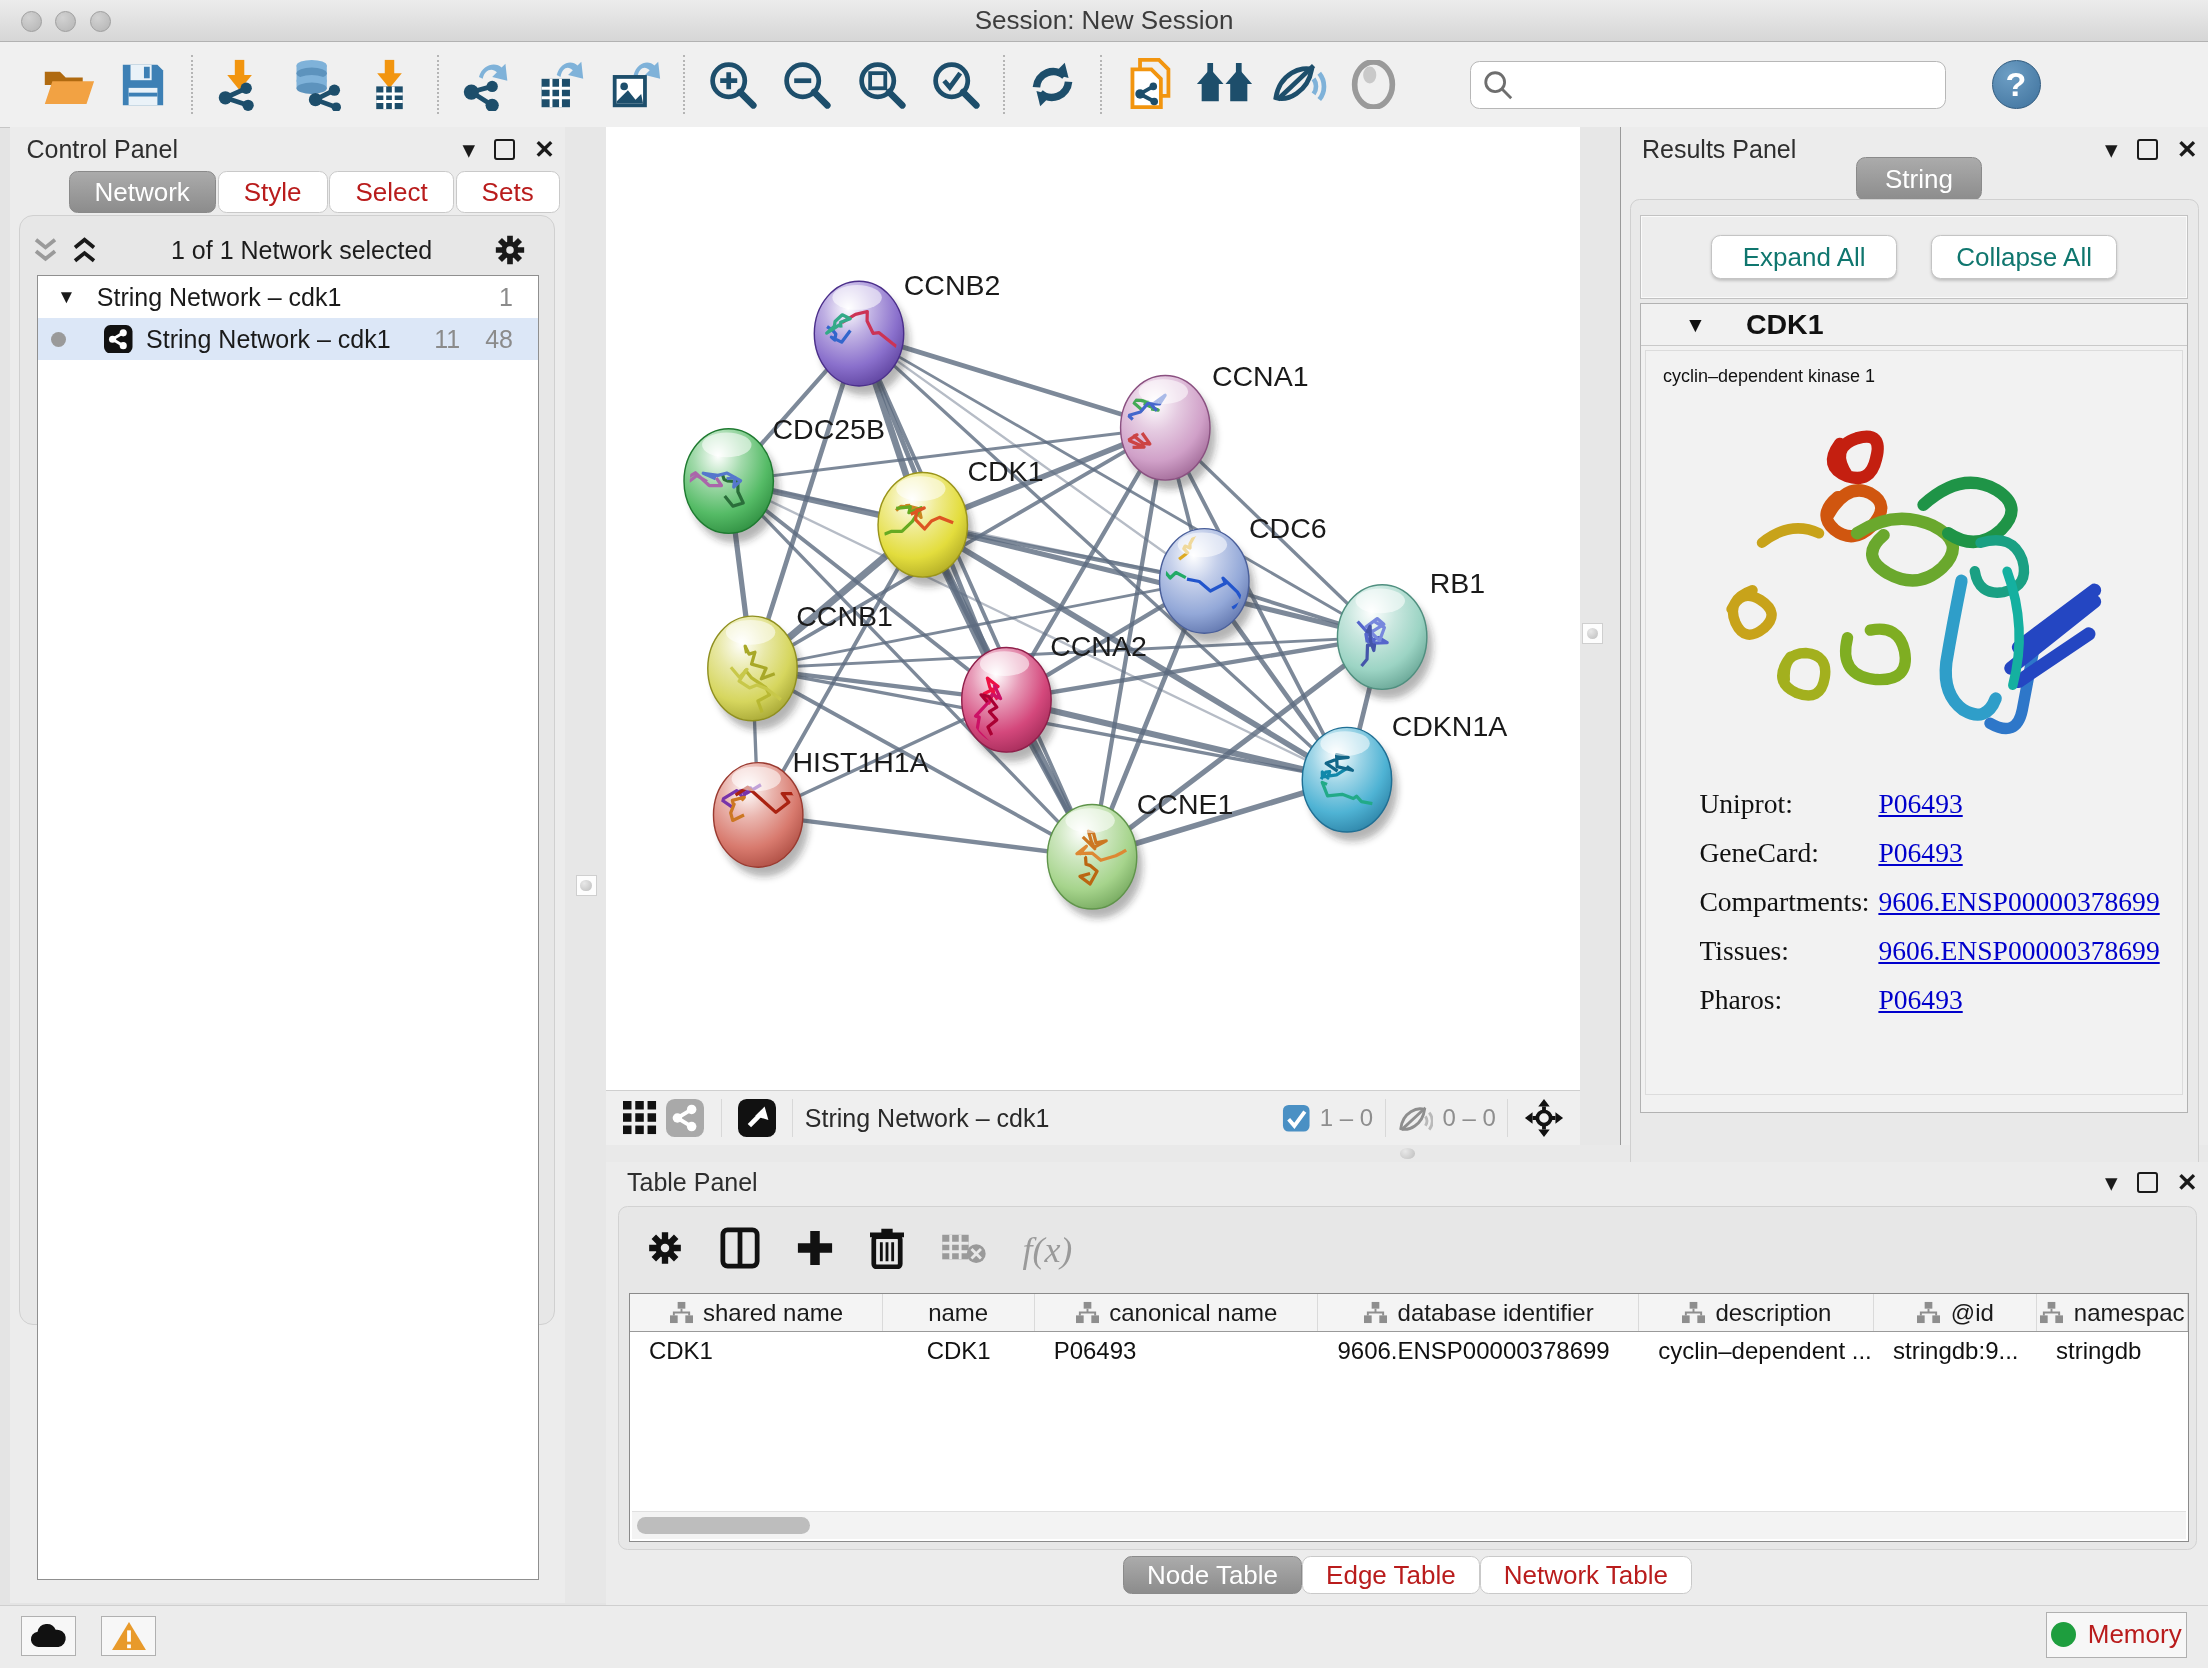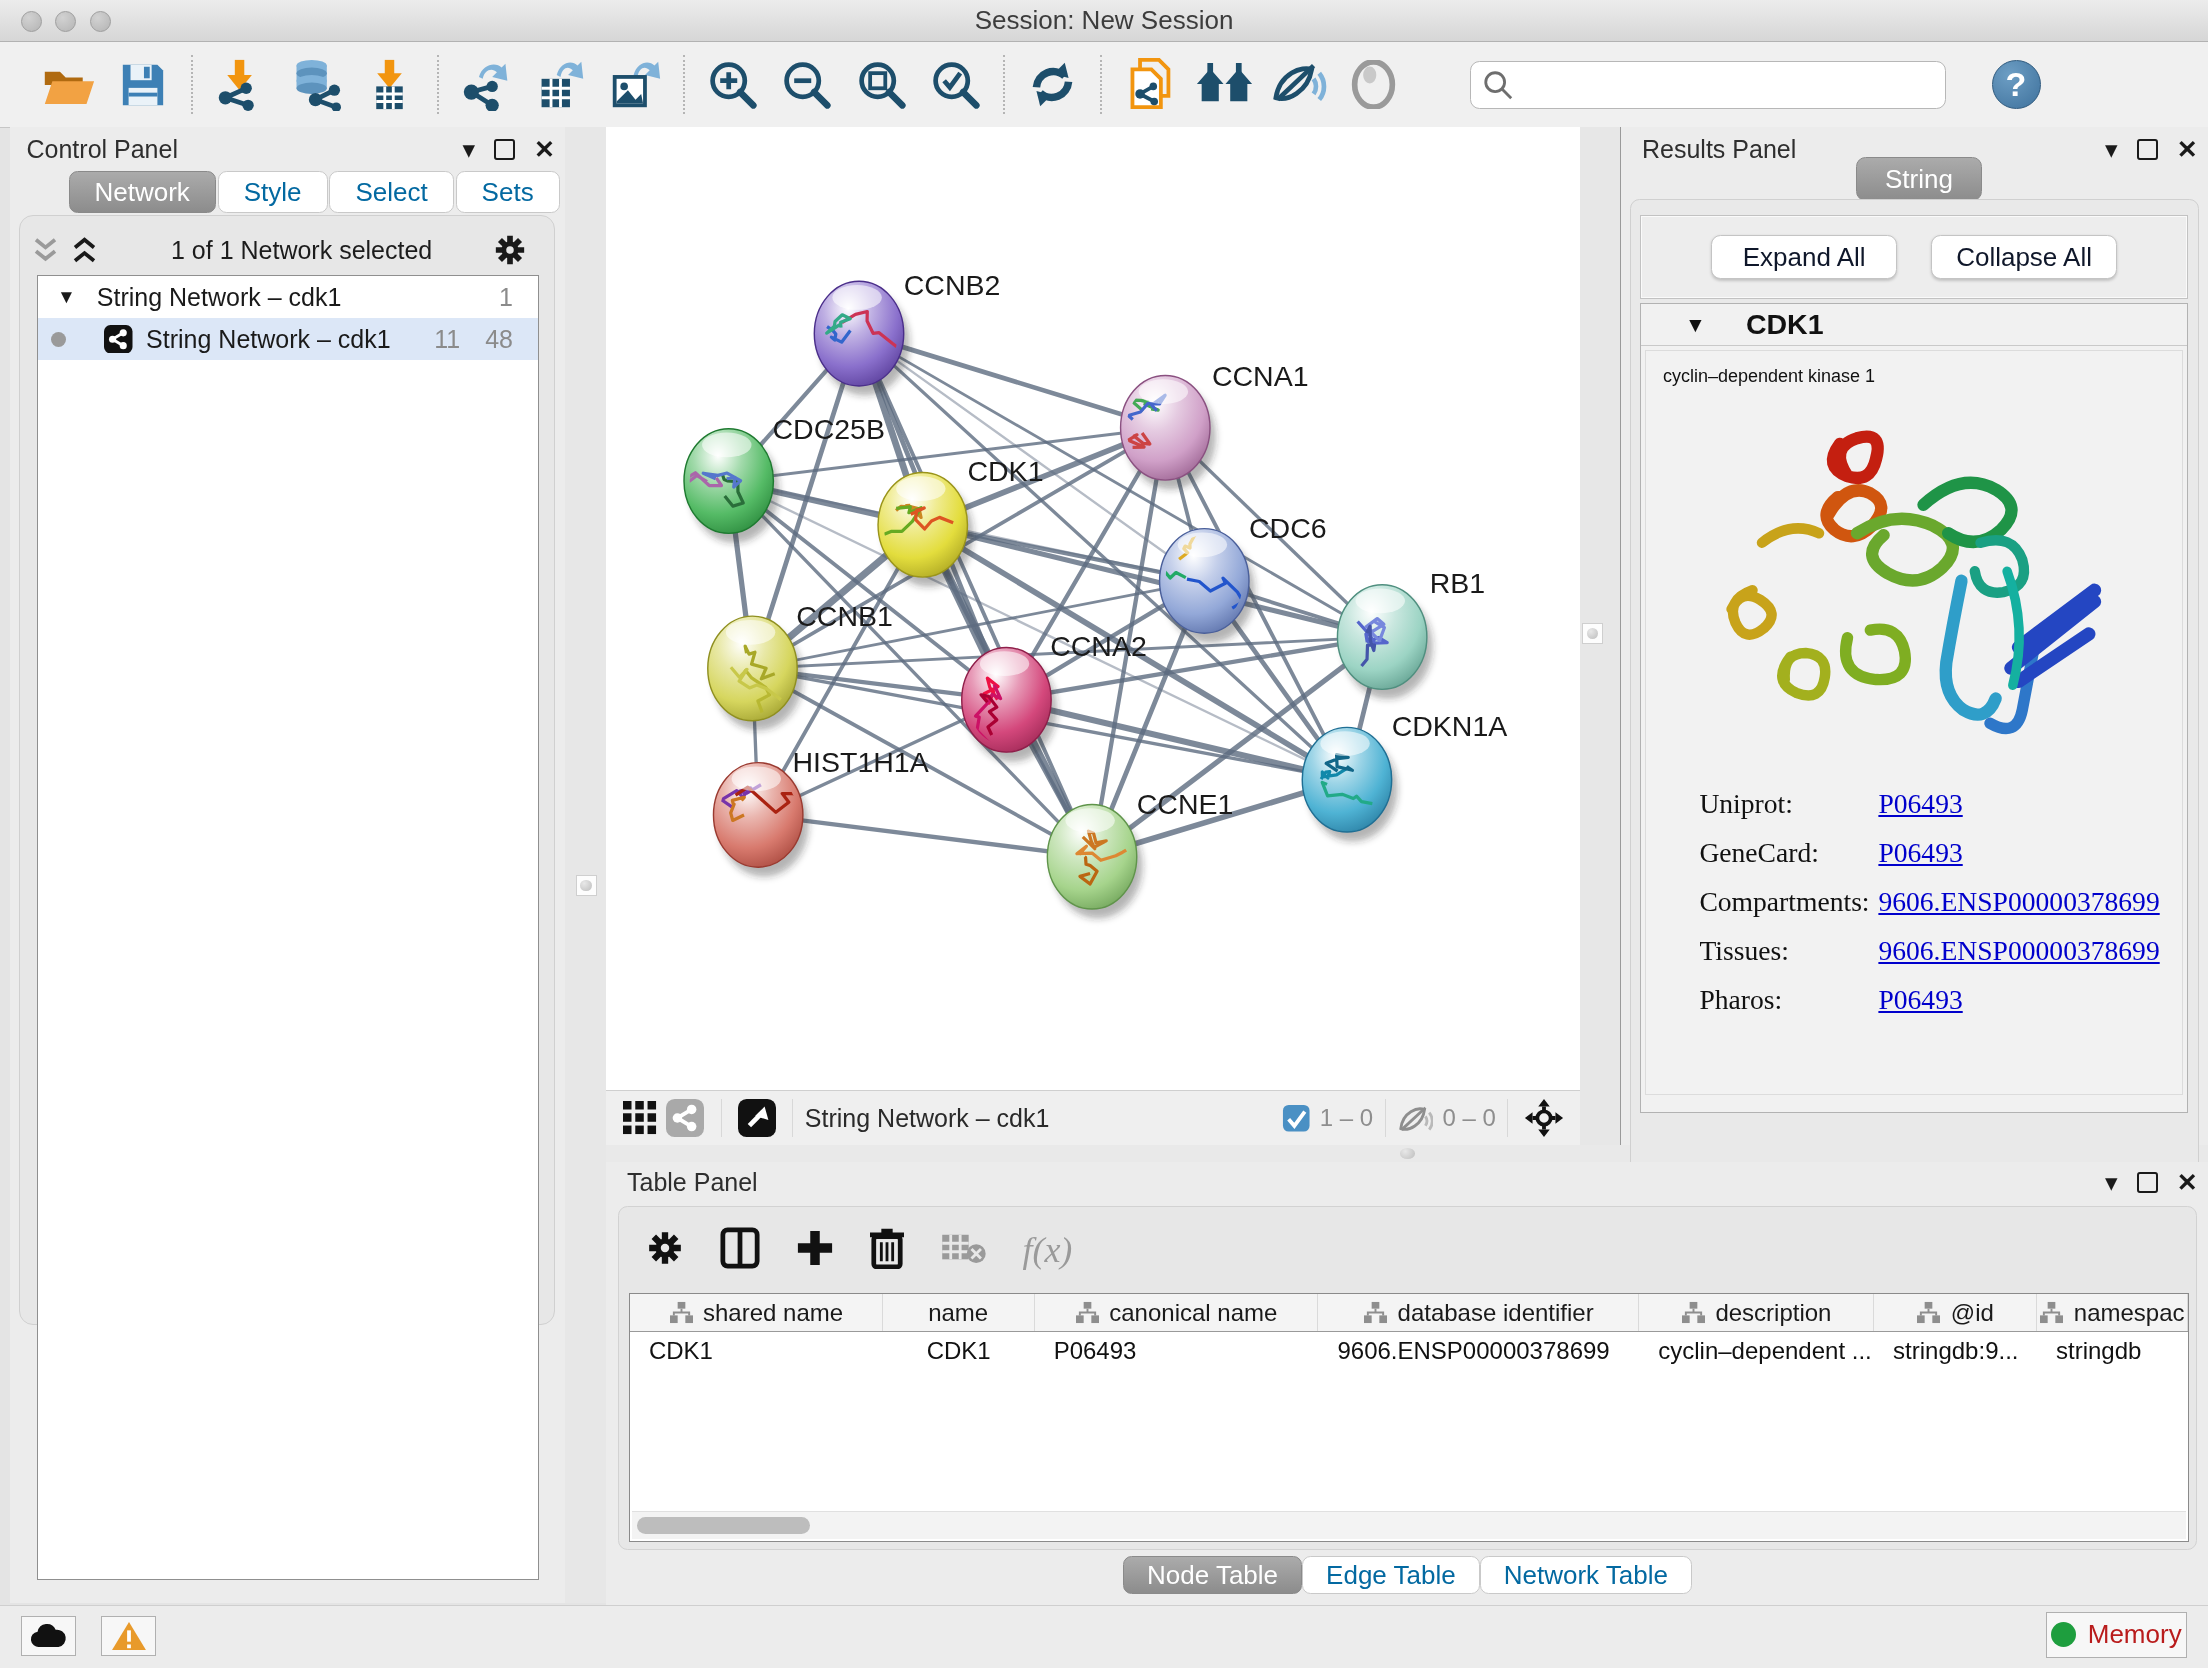--- a/index.html
+++ b/index.html
@@ -30,21 +30,21 @@
     display:flex; align-items:center; justify-content:center; border:1.9px solid #2f5a7e; }
 
   
   .panel-title-row { display:flex; align-items:center; font-size:25px; color:#2e2e2e; }
   .win-icons { display:flex; align-items:center; gap:19px; margin-left:auto; }
   .wi { font-size:25px; color:#1a1a1a; line-height:1; }
   .wi.square { width:21px; height:21px; border:2.9px solid #1a1a1a; border-radius:2.9px; }
   .wi.bold { font-weight:bold; }
 
   .gray-tab { background:linear-gradient(#ababab,#8c8c8c); color:#fff; border:1px solid #8a8a8a; }
-  .white-tab { background:#fff; color:#0369a1; border:1px solid #c9c9c9; }
+  .white-tab { background:#fff; color:#b91c1c; border:1px solid #c9c9c9; }
 
   
   .control-panel { position:absolute; left:9.5px; top:127px; width:555px; height:1476px; background:#ececec; }
   .cp-title { position:absolute; left:17px; right:9.5px; top:7.6px; }
   .cp-tabs { position:absolute; left:59px; top:44px; display:flex; }
   .cp-tab { height:42px; padding:0 25px; display:flex; align-items:center; justify-content:center;
     font-size:26px; border-radius:8.6px; margin-right:1.9px; }
   .cp-box { position:absolute; left:9.5px; top:88px; width:536px; height:1110px;
     background:#e7e7e7; border:1px solid #d0d0d0; border-radius:14px; }
   .cp-selrow { position:absolute; left:13.3px; right:13.3px; top:13.3px; height:42px; display:flex; align-items:center; }
@@ -77,21 +77,21 @@
   .results-panel { position:absolute; left:1620px; top:127px; width:589px; height:1018px; background:#ececec;
     border-left:1.9px solid #9a9a9a; }
   .rp-title { position:absolute; left:21px; right:11.4px; top:7.6px; }
   .rp-string-tab { position:absolute; left:235px; top:30px; width:126px; height:44px; border-radius:9.5px;
     display:flex; align-items:center; justify-content:center; font-size:26px; }
   .rp-box { position:absolute; left:8.6px; top:72px; width:569px; height:1001px; background:#e9e9e9;
     border:1px solid #d0d0d0; border-radius:9.5px; }
   .rp-btnbox { position:absolute; left:9.5px; top:15px; width:548px; height:84px; background:#ededed;
     border:1.9px solid #c2c2c2; box-shadow:inset 0 0 0 1px #fafafa; display:flex; align-items:center; justify-content:center; gap:34px; }
   .rp-btn { min-width:186px; height:44px; background:#fff; border:1px solid #c4c4c4; border-radius:9.5px;
-    box-shadow:0 1.9px 2.9px rgba(0,0,0,.18); font-size:26px; color:#0f172a; display:flex; align-items:center; justify-content:center; }
+    box-shadow:0 1.9px 2.9px rgba(0,0,0,.18); font-size:26px; color:#0f766e; display:flex; align-items:center; justify-content:center; }
   .rp-gene-box { position:absolute; left:9.5px; top:103px; width:548px; height:810px; background:#f1f1f1;
     border:1.9px solid #b2b2b2; }
   .rp-gene-head { height:42px; display:flex; align-items:center; border-bottom:1.9px solid #c9c9c9; background:#f1f1f1; }
   .rp-gene-head .tri { margin-left:44px; font-size:21px; color:#111; }
   .rp-gene-name { font-size:28.5px; font-weight:bold; color:#111; margin-left:40px; }
   .rp-gene-body { position:absolute; left:3.8px; right:3.8px; top:46px; bottom:17px; background:#f2f2f2; border:1px solid #dcdcdc; }
   .rp-desc { font-size:18px; color:#111; margin:15px 0 0 17px; }
   .crosslinks { font-family:"Liberation Serif", serif; margin-left:28.5px; }
   .cl-title { font-size:28.5px; font-weight:bold; color:#111; margin-top:15px; }
   .cl-row { display:flex; margin-top:17px; font-size:27.6px; }

